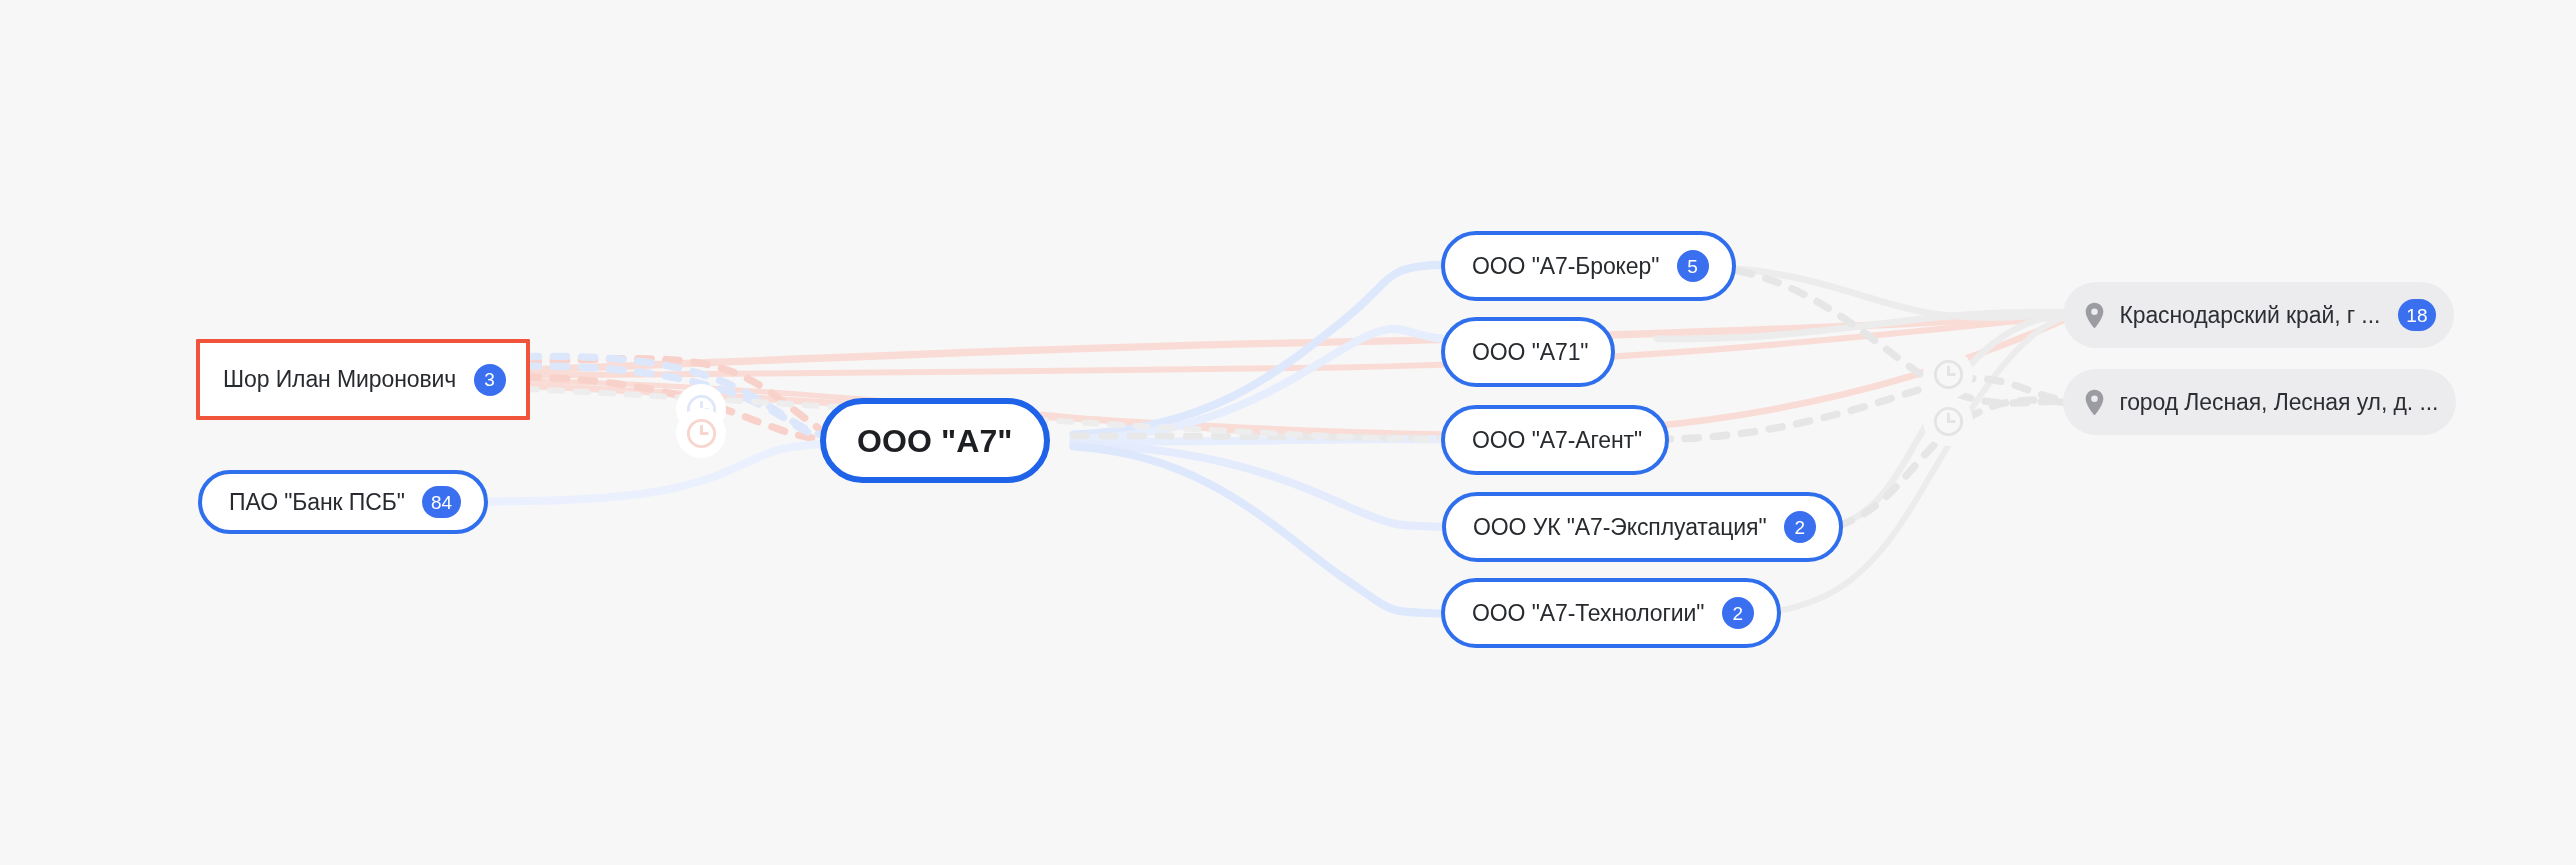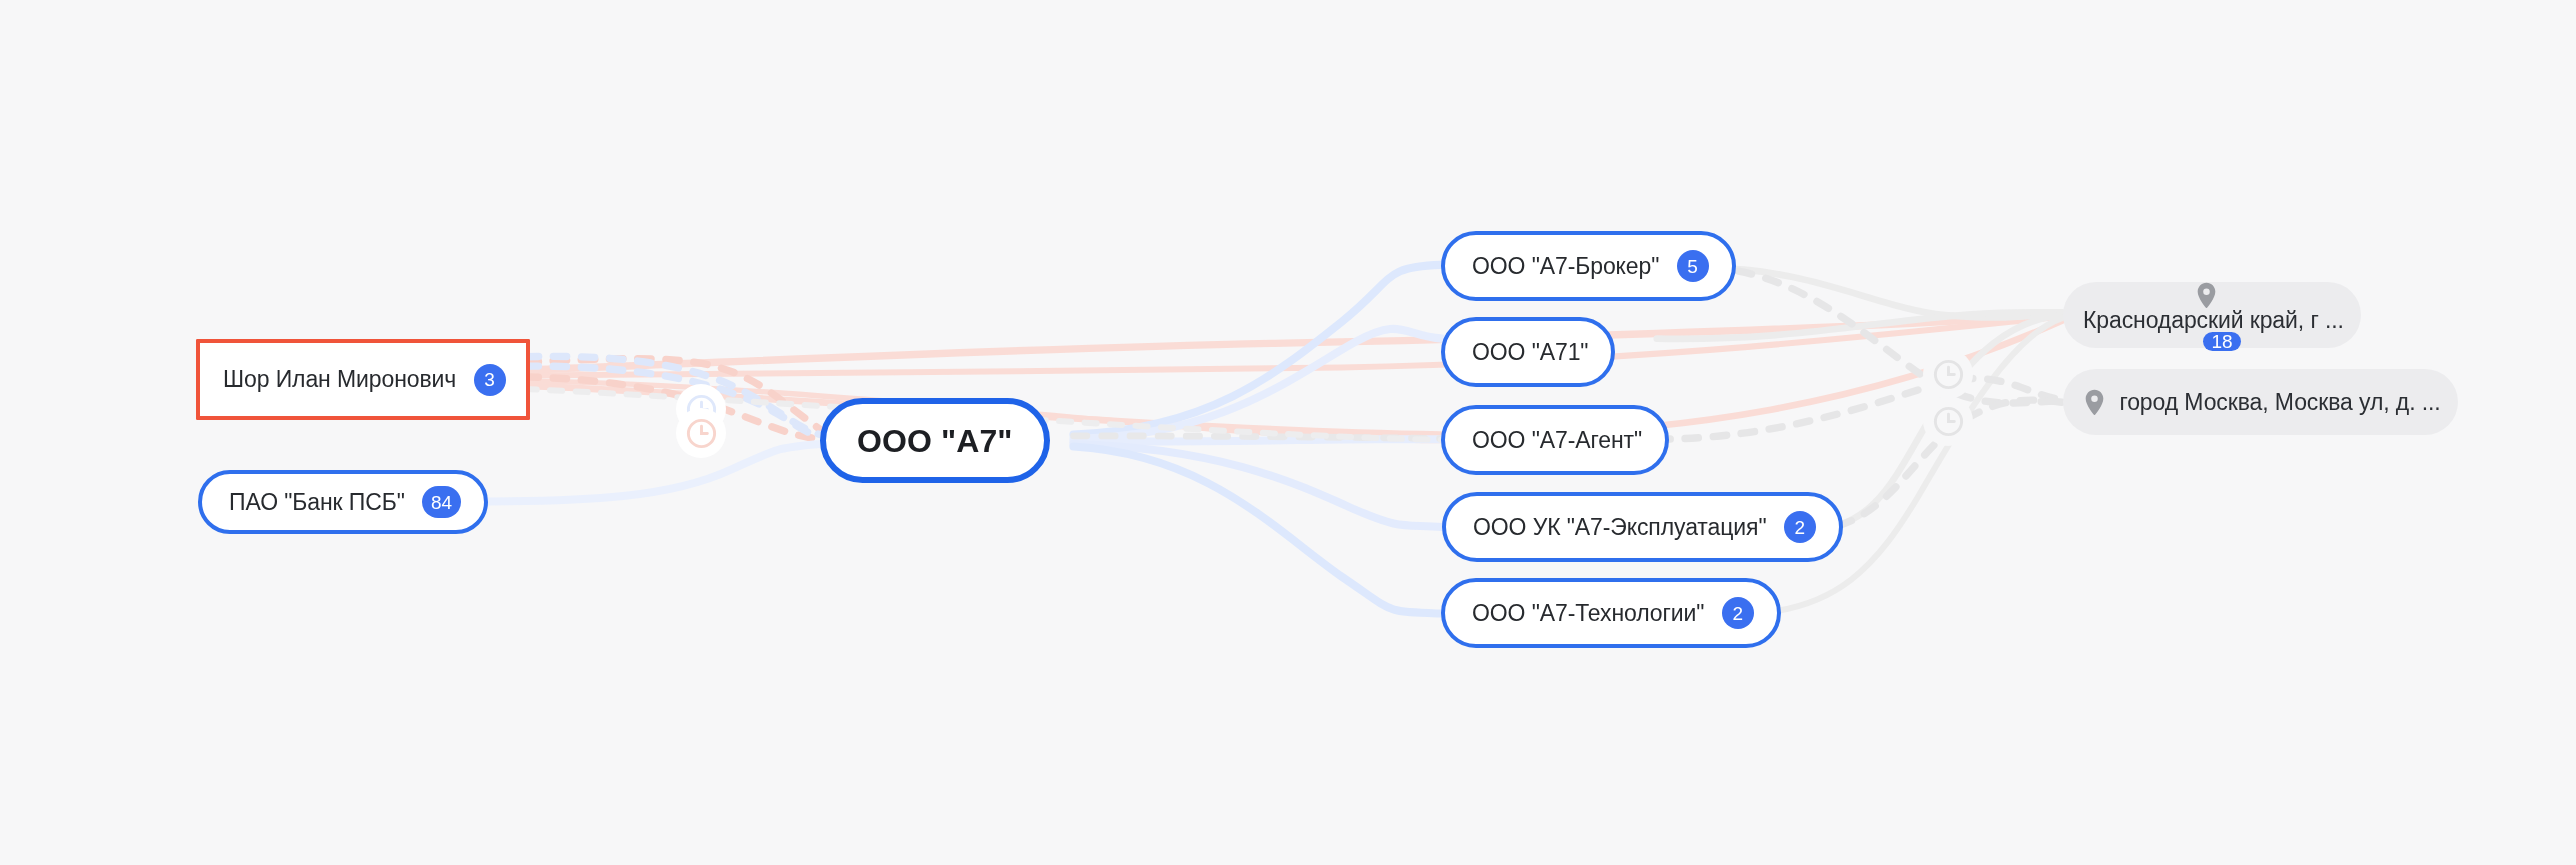--- a/index.html
+++ b/index.html
@@ -213,31 +213,31 @@
   <div class="node node-pill" style="left:1442px; top:492px; height:70px;">
     <span class="node-label">ООО УК "А7-Эксплуатация"</span>
     <span class="badge">2</span>
   </div>
 
   <div class="node node-pill" style="left:1441px; top:578px; height:70px;">
     <span class="node-label">ООО "А7-Технологии"</span>
     <span class="badge">2</span>
   </div>
 
-  <div class="node node-location" style="left:2063px; top:282px; height:66px;flex-direction:column;">
+  <div class="node node-location" style="left:2063px; top:282px; height:66px;">
     <svg class="pin-icon" viewBox="0 0 24 28">
       <path d="M12 0.8C6.9 0.8 2.8 4.9 2.8 10c0 6.6 8.2 16.3 8.6 16.7a0.8 0.8 0 0 0 1.2 0c0.4-0.4 8.6-10.1 8.6-16.7 0-5.1-4.1-9.2-9.2-9.2z" fill="#9a9ca1"></path>
       <circle cx="12" cy="10" r="3.4" fill="#ececee"></circle>
     </svg>
     <span class="node-label">Краснодарский край, г ...</span>
     <span class="badge">18</span>
   </div>
 
   <div class="node node-location" style="left:2063px; top:369px; height:66px;">
     <svg class="pin-icon" viewBox="0 0 24 28">
       <path d="M12 0.8C6.9 0.8 2.8 4.9 2.8 10c0 6.6 8.2 16.3 8.6 16.7a0.8 0.8 0 0 0 1.2 0c0.4-0.4 8.6-10.1 8.6-16.7 0-5.1-4.1-9.2-9.2-9.2z" fill="#9a9ca1"></path>
       <circle cx="12" cy="10" r="3.4" fill="#ececee"></circle>
     </svg>
-    <span class="node-label">город Москва, Москва ул, д. ...</span>
+    <span class="node-label">город Лесная, Лесная ул, д. ...</span>
   </div>
 
 </div>
 
 
 </body></html>

